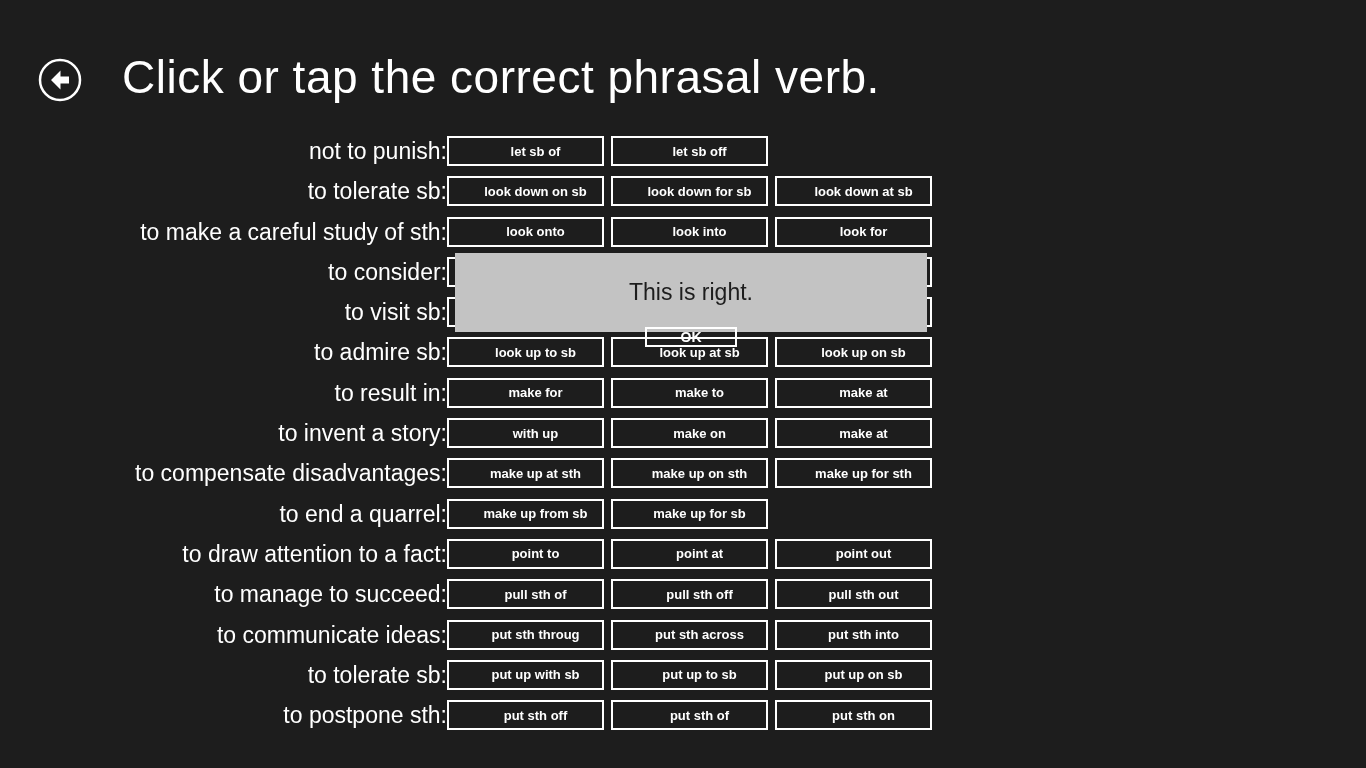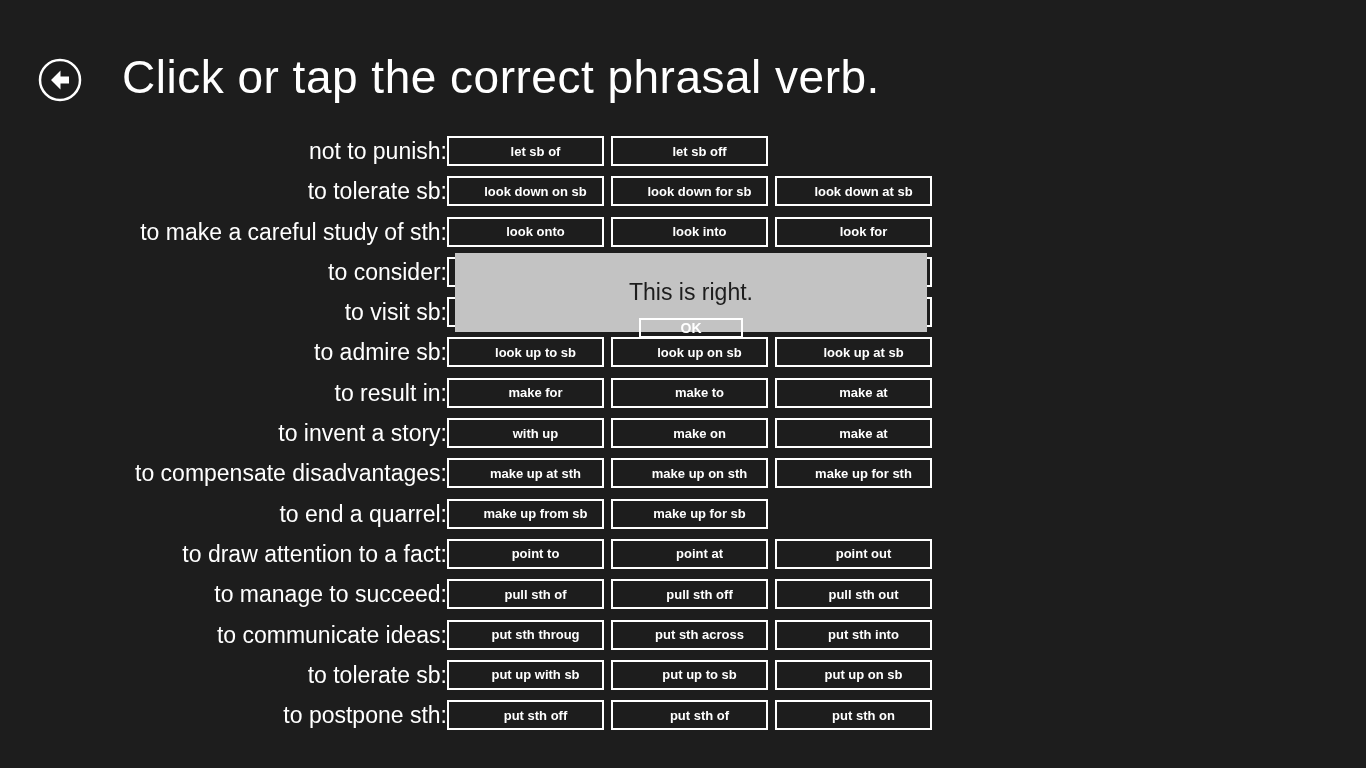--- a/index.html
+++ b/index.html
@@ -59,22 +59,22 @@
     background: #c3c3c3;
     z-index: 10;
     display: flex; flex-direction: column; align-items: center;
     padding-top: 24px;
   }
   .dialog-msg {
     font-size: 23px; font-weight: 300;
     color: #1d1d1d; line-height: 30px;
   }
   .ok-btn {
-    margin-top: 11px;
-    width: 104px; height: 30px;
+    margin-top: 20px;
+    width: 92px; height: 30px;
     background: transparent;
     border: 2px solid #ffffff;
     color: #ffffff;
     font-family: "Liberation Sans", sans-serif;
     font-size: 14px; font-weight: bold;
     display: flex; align-items: center; justify-content: center;
     cursor: pointer;
   }
 </style>
 </head>
@@ -123,22 +123,22 @@
     <div class="row">
       <div class="row-label">to visit sb:</div>
       <button class="opt"></button>
       <button class="opt"></button>
       <button class="opt"></button>
     </div>
 
     <div class="row">
       <div class="row-label">to admire sb:</div>
       <button class="opt">look up to sb</button>
+      <button class="opt">look up at sb</button>
       <button class="opt">look up on sb</button>
-      <button class="opt">look up at sb</button>
     </div>
 
     <div class="row">
       <div class="row-label">to result in:</div>
       <button class="opt">make for</button>
       <button class="opt">make to</button>
       <button class="opt">make at</button>
     </div>
 
     <div class="row">

